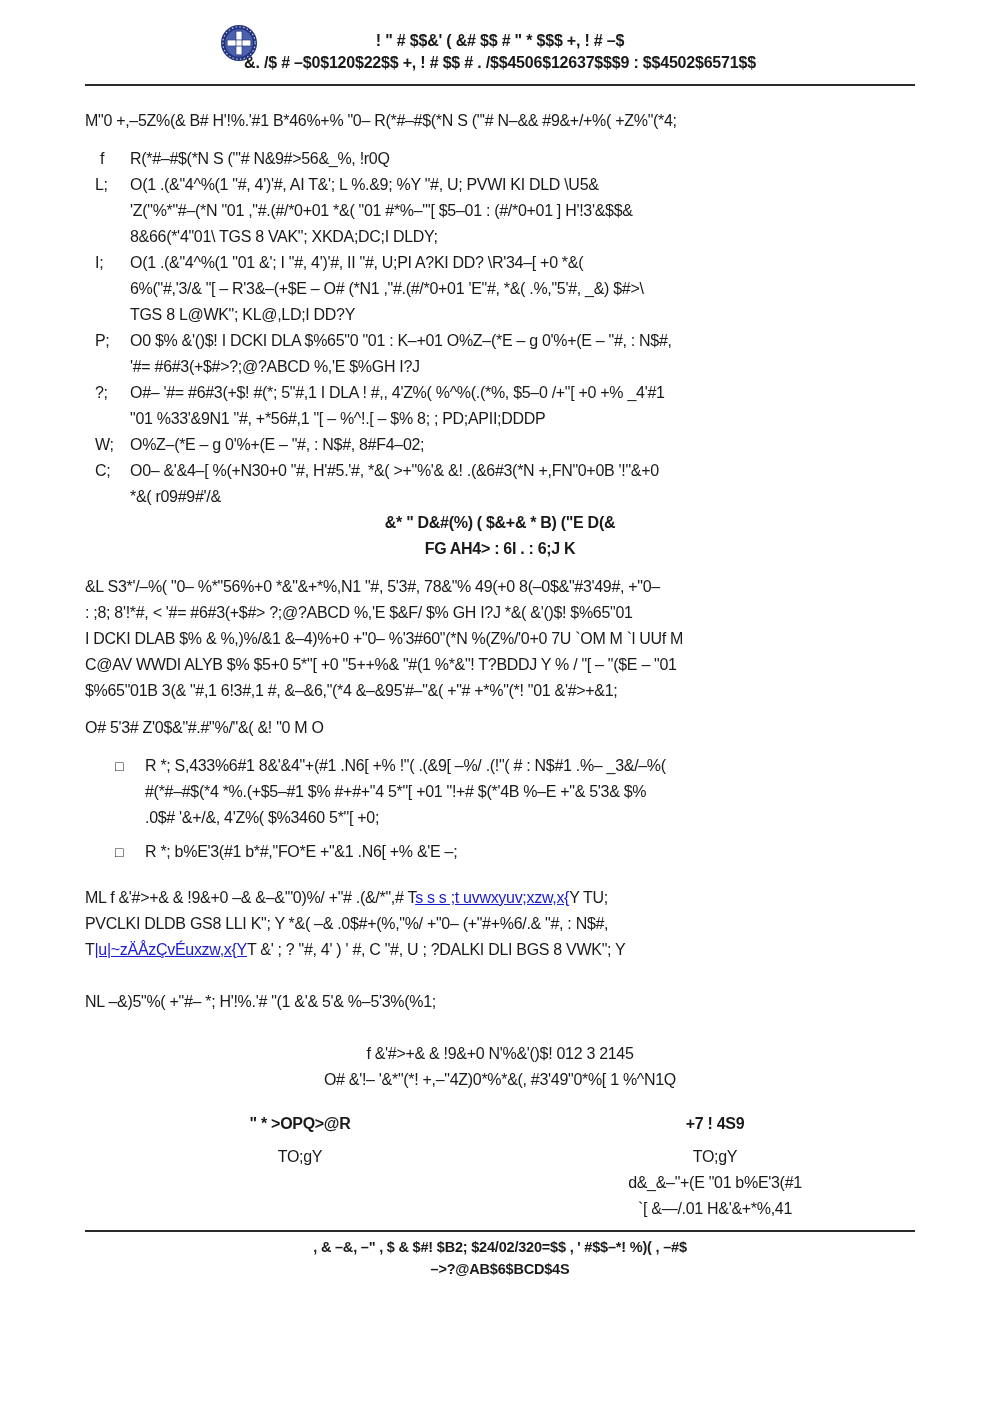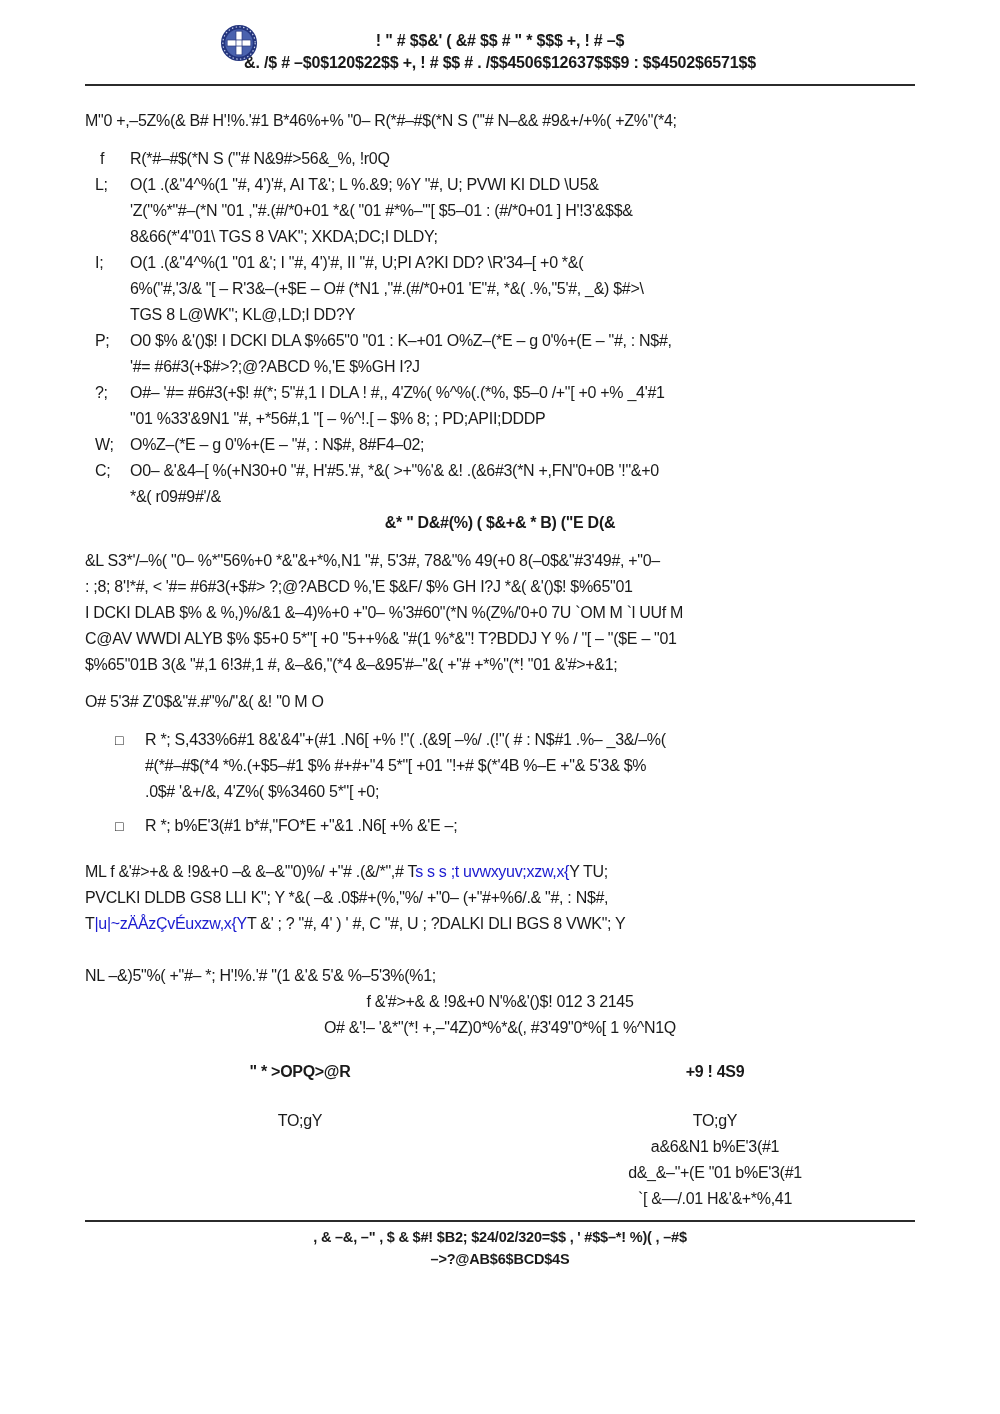--- a/index.html
+++ b/index.html
@@ -21,27 +21,27 @@
   .center{text-align:center;}
   .bold{font-weight:bold;}
   .body2{margin-top:12px;}
   .funding{margin-top:11px;}
   .cbx-row{display:flex;padding-left:30px;}
   .cbx-row.first{margin-top:12px;}
   .cbx-row.second{margin-top:8px;}
   .cbx-row .mk{width:30px;flex:none;font-size:14px;}
   .ml{margin-top:20px;}
   .nl{margin-top:26px;}
-  .closing{}
-  .lnk{color:#1b1bd0;cursor:pointer;}
+  .closing{margin-top:26px;}
+  .lnk{color:#1b1bd0;text-decoration:underline;cursor:pointer;}
   .sig-wrap{display:flex;margin-top:18px;}
   .sig-col{text-align:center;}
   .sig-left{width:430px;}
   .sig-right{width:400px;}
-  .sig-role{margin-top:23px;}
+  .sig-role{margin-top:7px;}
   .ftr-rule{border:none;border-top:2px solid #2b2b2b;margin:8px 85px 0;}
   .ftr{text-align:center;font-weight:bold;font-size:14.5px;line-height:22px;margin-top:4px;letter-spacing:-0.2px;}
 </style>
 </head>
 <body>
 
 <div class="page">
 
   <div class="hdr">
     <div class="hdr-logo">
@@ -114,20 +114,21 @@
 
     <div class="row">
       <span class="mk">C;</span>
       <span class="tx">
         <div class="line">O0– &amp;'&amp;4–[ %(+N30+0 "#, H'#5.'#, *&amp;( &gt;+"%'&amp; &amp;! .(&amp;6#3(*N +,FN"0+0B '!"&amp;+0</div>
         <div class="line">*&amp;( r09#9#'/&amp;</div>
       </span>
     </div>
 
     <div class="line center bold">&amp;* " D&amp;#(%) (   $&amp;+&amp;  * B) ("E  D(&amp;</div>
+    <div class="line center bold">FG AH4&gt; : 6I .  : 6;J K</div>
 
     <div class="body2">
       <div class="line">&amp;L S3*'/–%( "0– %*"56%+0 *&amp;"&amp;+*%,N1 "#, 5'3#, 78&amp;"% 49(+0 8(–0$&amp;"#3'49#, +"0–</div>
       <div class="line">: ;8; 8'!*#, &lt; '#= #6#3(+$#&gt; ?;@?ABCD %,'E $&amp;F/ $% GH  I?J  *&amp;( &amp;'()$! $%65"01</div>
       <div class="line">I DCKI DLAB $% &amp; %,)%/&amp;1 &amp;–4)%+0 +"0– %'3#60"(*N %(Z%/'0+0 7U `OM  M `l   UUf M</div>
       <div class="line">C@AV WWDI ALYB $% $5+0 5*"[ +0 "5++%&amp; "#(1 %*&amp;"! T?BDDJ Y % / "[ – "($E – "01</div>
       <div class="line">$%65"01B 3(&amp; "#,1 6!3#,1 #, &amp;–&amp;6,"(*4 &amp;–&amp;95'#–"&amp;( +"# +*%"(*! "01 &amp;'#&gt;+&amp;1;</div>
     </div>
 
     <div class="line funding">O# 5'3# Z'0$&amp;"#.#"%/"&amp;( &amp;! "0 M  O</div>
@@ -160,23 +161,22 @@
       <div class="line center">f   &amp;'#&gt;+&amp; &amp; !9&amp;+0  N'%&amp;'()$!  012 3 2145</div>
       <div class="line center">O#  &amp;'!–  '&amp;*"(*!  +,–"4Z)0*%*&amp;(,  #3'49"0*%[ 1 %^N1Q</div>
     </div>
 
     <div class="sig-wrap">
       <div class="sig-col sig-left">
         <div class="line bold">"  *  &gt;OPQ&gt;@R</div>
         <div class="line sig-role">TO;gY</div>
       </div>
       <div class="sig-col sig-right">
-        <div class="line bold">+9 !  4S9</div>
+        <div class="line bold">+7 !  4S9</div>
         <div class="line sig-role">TO;gY</div>
-        <div class="line">a&amp;6&amp;N1 b%E'3(#1</div>
         <div class="line">d&amp;_&amp;–"+(E "01 b%E'3(#1</div>
         <div class="line">`[ &amp;—/.01 H&amp;'&amp;+*%,41</div>
       </div>
     </div>
 
   </div>
 
   <hr class="ftr-rule">
   <div class="ftr">
     <div class="line">, &amp;  –&amp;, –" , $ &amp;  $#!  $B2;  $24/02/320=$$ ,  '   #$$–*! %)( , –#$</div>

